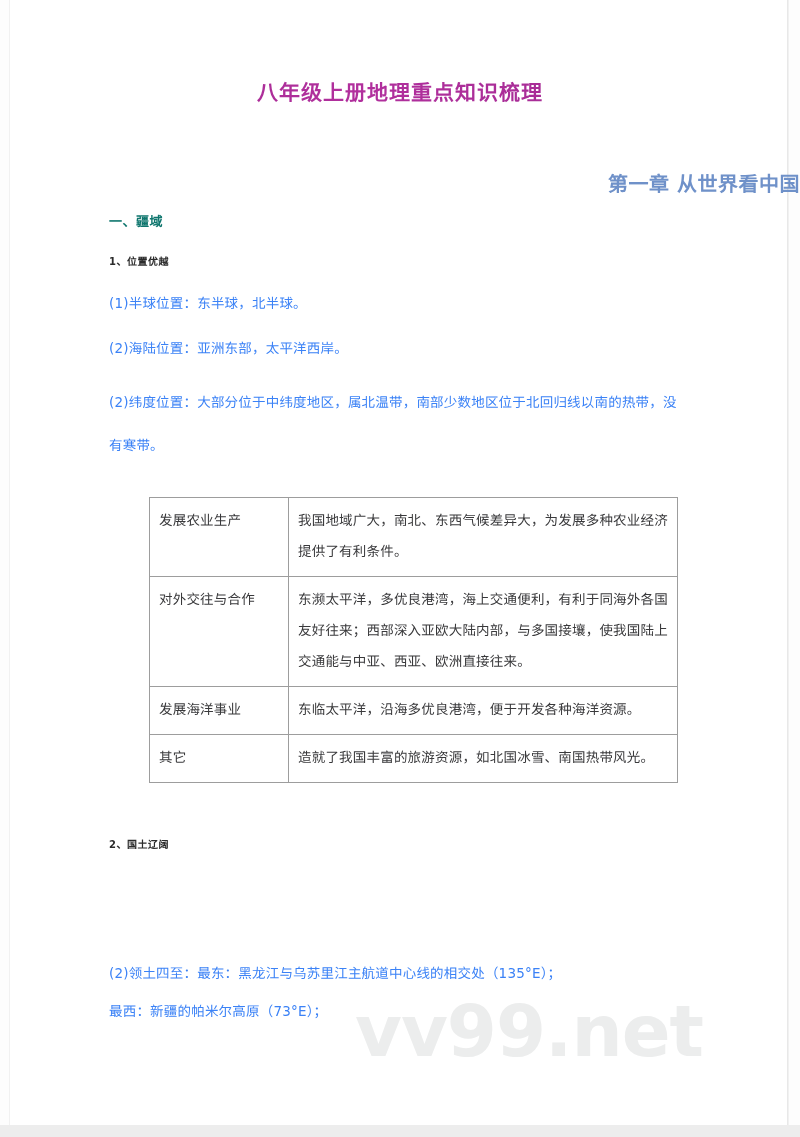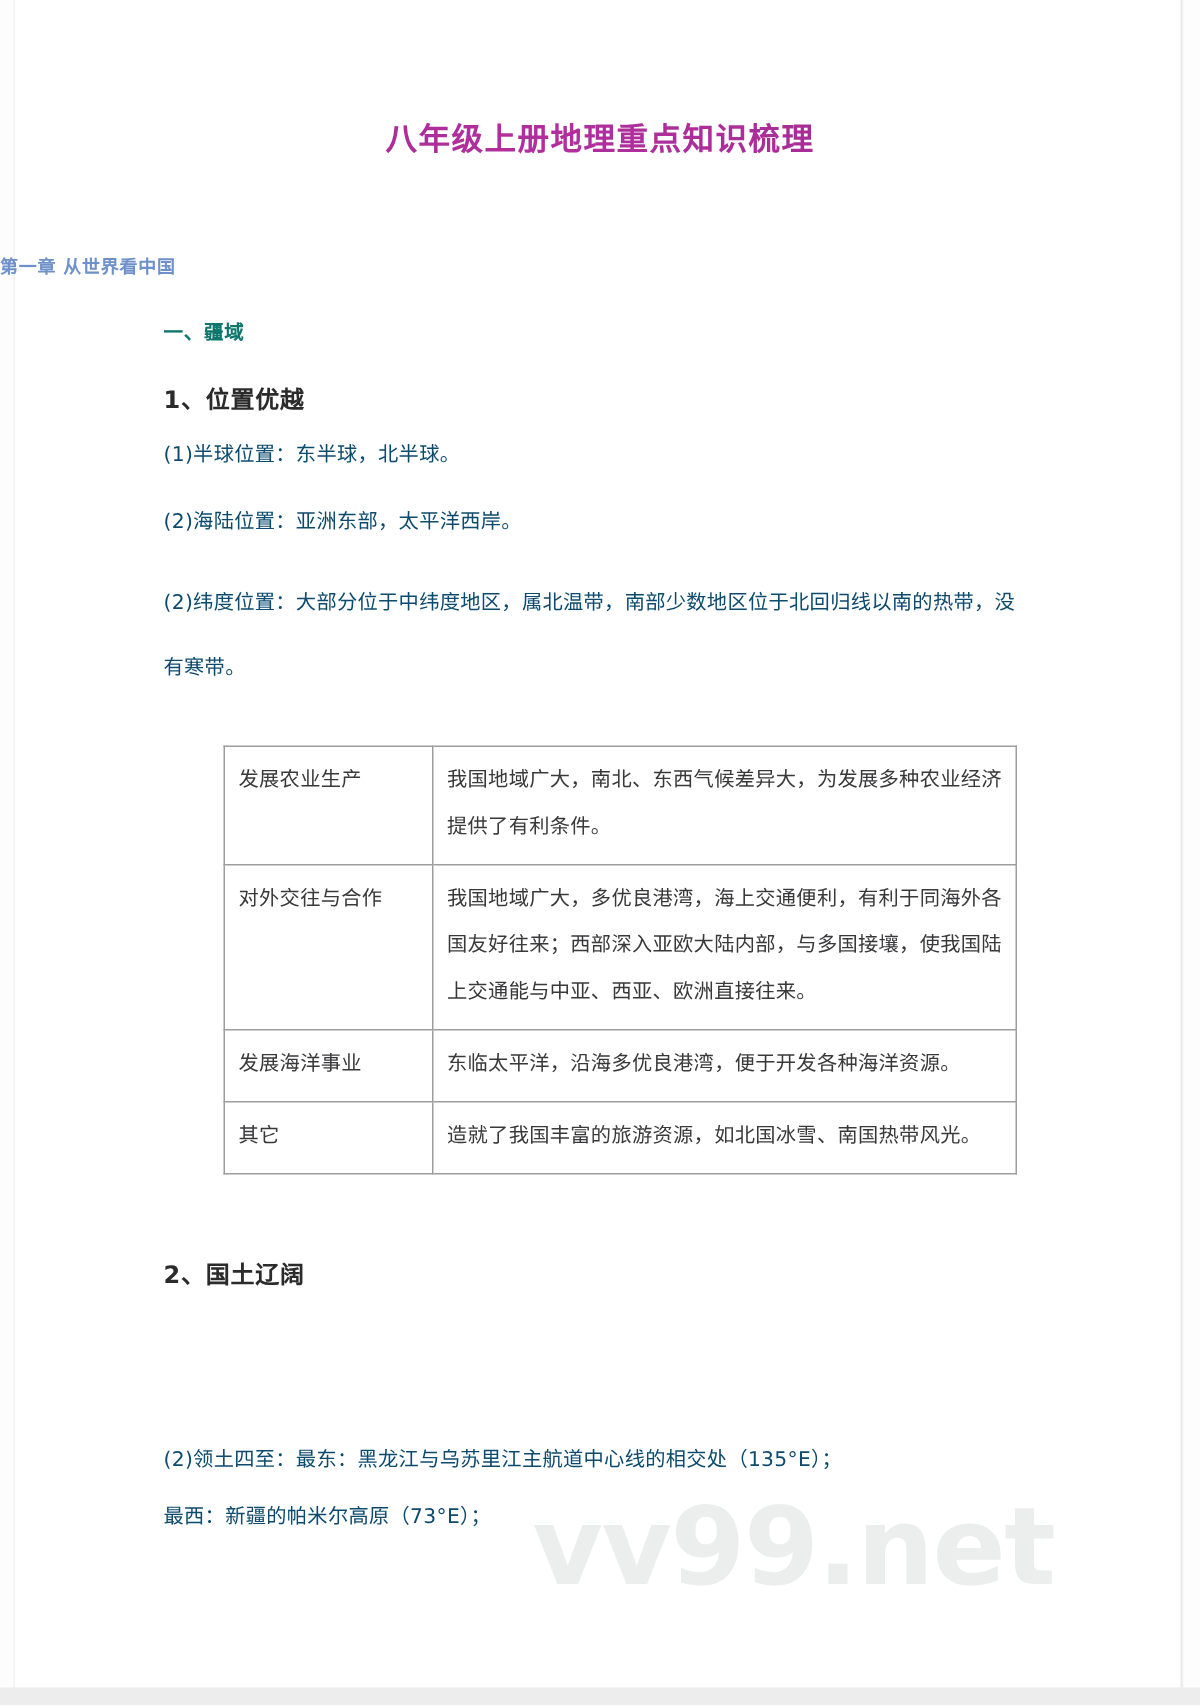--- a/index.html
+++ b/index.html
@@ -88,56 +88,56 @@
     -webkit-background-clip: text;
     background-clip: text;
     -webkit-text-fill-color: transparent;
   }
 
   .chapter-title {
     position: absolute;
     left: 0;
     top: 168px;
     width: 800px;
-    text-align: left;
-    font-family: "DejaVu Sans", "Liberation Sans", sans-serif;
-    font-weight: 700;
-    font-size: 12px;
+    text-align: right;
+    font-family: "DejaVu Sans", "Liberation Sans", sans-serif;
+    font-weight: 700;
+    font-size: 20px;
     letter-spacing: 0.5px;
     color: #6f91c9;
   }
 
   .sec-head {
     position: absolute;
     left: 109px;
     font-family: "DejaVu Sans", "Liberation Sans", sans-serif;
     font-weight: 700;
     font-size: 13px;
     color: #0f766e;
     letter-spacing: 0.5px;
   }
 
   .sub-head {
     position: absolute;
     left: 109px;
     font-family: "DejaVu Sans", "Liberation Sans", sans-serif;
     font-weight: 700;
-    font-size: 16px;
+    font-size: 10px;
     color: #2b2b2b;
     letter-spacing: 0.5px;
   }
 
   
   .para {
     position: absolute;
     left: 109px;
     width: 585px;
     font-family: "DejaVu Sans", "Liberation Sans", sans-serif;
     font-size: 13.5px;
-    color: #0c4a6e;
+    color: #3b82f6;
     line-height: 40px;
     letter-spacing: 0.2px;
   }
   sup { font-size: 9px; vertical-align: super; }
 
   
   .opt-table {
     position: absolute;
     left: 149px;
     top: 497px;
@@ -187,21 +187,21 @@
 
 
     <table class="opt-table">
       <tbody>
         <tr>
           <td class="label">发展农业生产</td>
           <td class="desc">我国地域广大，南北、东西气候差异大，为发展多种农业经济提供了有利条件。</td>
         </tr>
         <tr>
           <td class="label">对外交往与合作</td>
-          <td class="desc">我国地域广大，多优良港湾，海上交通便利，有利于同海外各国友好往来；西部深入亚欧大陆内部，与多国接壤，使我国陆上交通能与中亚、西亚、欧洲直接往来。</td>
+          <td class="desc">东濒太平洋，多优良港湾，海上交通便利，有利于同海外各国友好往来；西部深入亚欧大陆内部，与多国接壤，使我国陆上交通能与中亚、西亚、欧洲直接往来。</td>
         </tr>
         <tr>
           <td class="label">发展海洋事业</td>
           <td class="desc">东临太平洋，沿海多优良港湾，便于开发各种海洋资源。</td>
         </tr>
         <tr>
           <td class="label">其它</td>
           <td class="desc">造就了我国丰富的旅游资源，如北国冰雪、南国热带风光。</td>
         </tr>
       </tbody>

